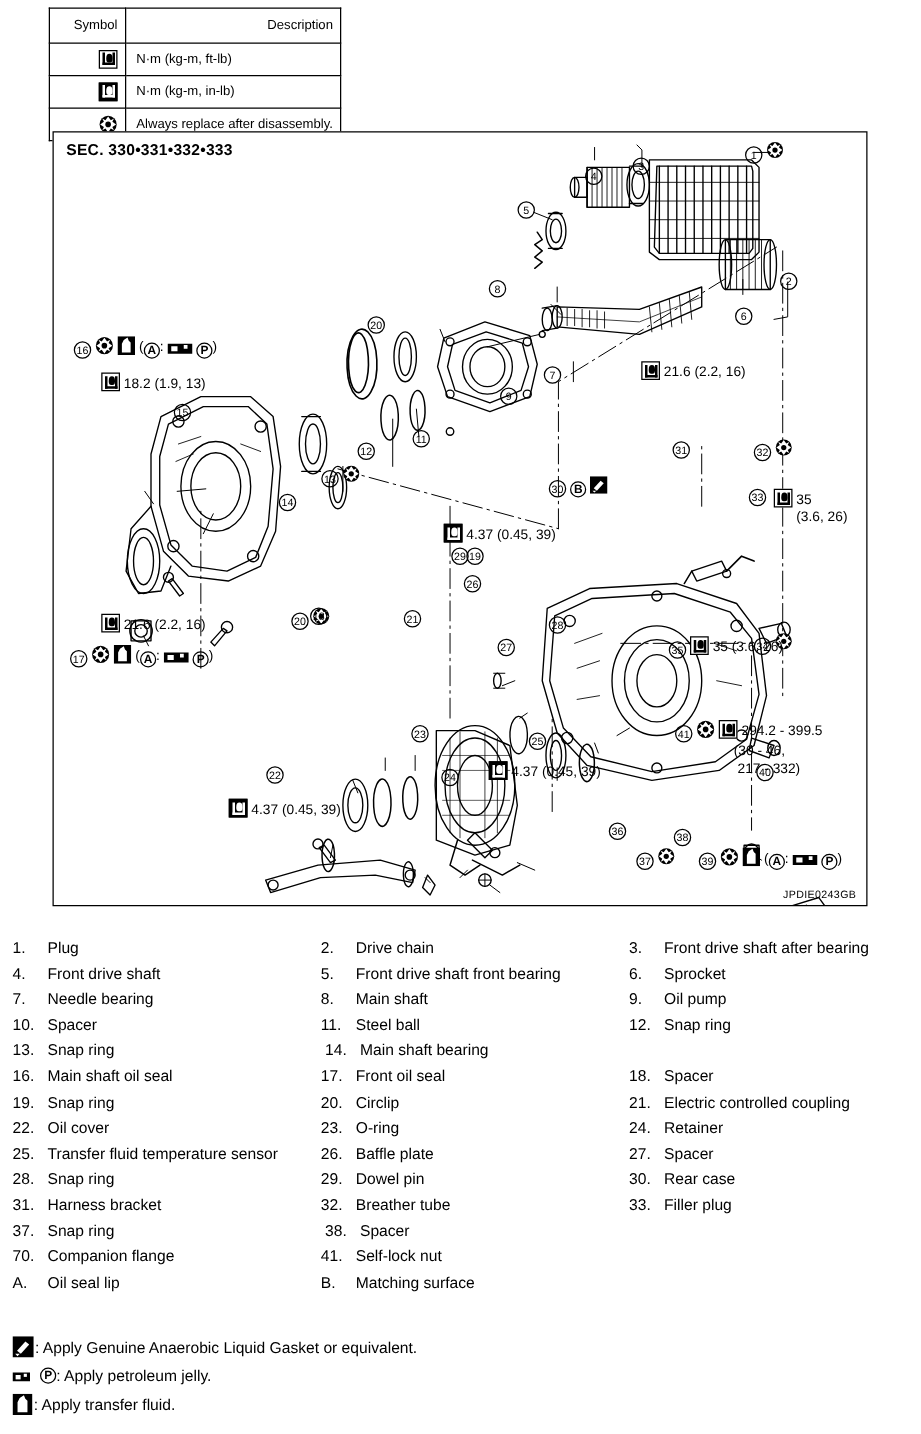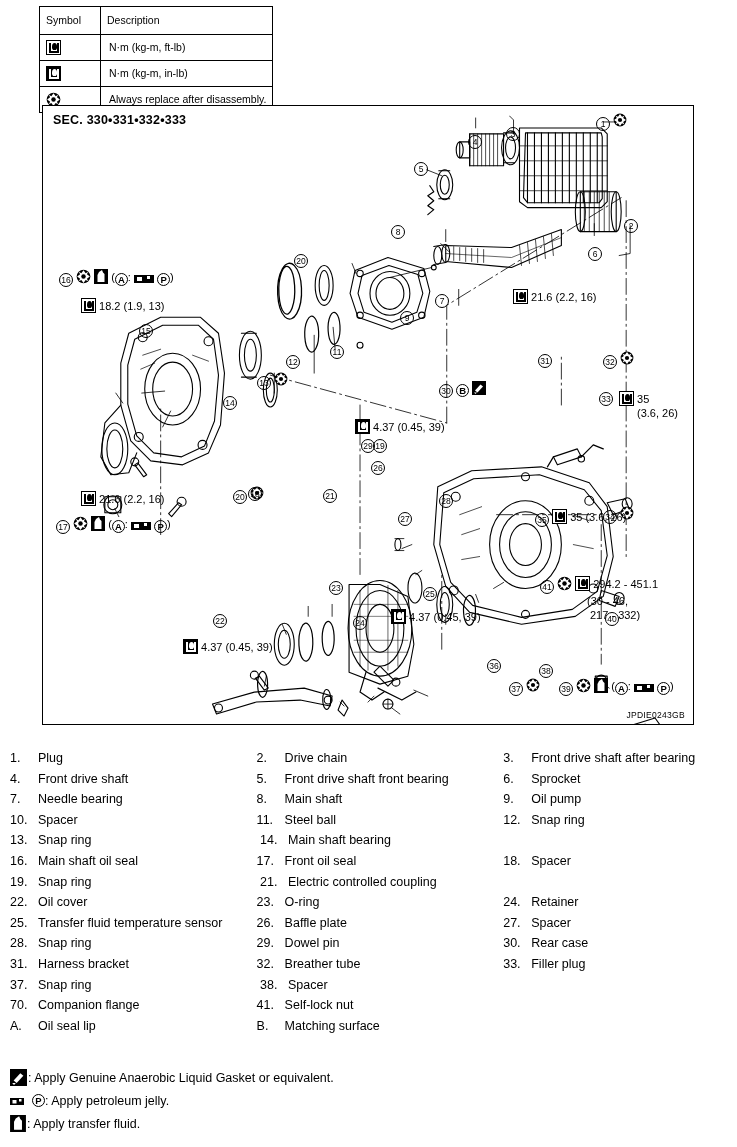--- a/index.html
+++ b/index.html
@@ -20,21 +20,21 @@
   .symbol-table {
     position: absolute;
     left: 39px;
     top: 6px;
     border-collapse: collapse;
     font-size: 10.5px;
   }
   .symbol-table td, .symbol-table th {
     border: 1.5px solid #000;
     padding: 2px 6px;
-    text-align: left;
+    text-align: right;
     font-weight: normal;
     line-height: 1.15;
   }
   .symbol-table th { padding: 3px 6px; }
   .symbol-table .desc { text-align: left; padding-left: 8px; white-space: nowrap;}
   .symbol-table .symcell { width: 48px; height: 21px; }
 
   
   .ico {
     display: inline-block;
@@ -695,21 +695,21 @@
   </div>
 
   <div class="anno" style="left:497px;top:470px">
     <span class="balloon">41</span>
     <span class="ico ico-replace"><svg width="15" height="15" viewBox="0 0 16 16">
           <circle cx="8" cy="8" r="7.3" fill="#000"></circle>
           <path d="M8 1.2 L10.3 4.4 L13 3 L11.6 5.7 L14.8 8 L11.6 10.3 L13 13 L10.3 11.6 L8 14.8 L5.7 11.6 L3 13 L4.4 10.3 L1.2 8 L4.4 5.7 L3 3 L5.7 4.4 Z" fill="#fff"></path>
           <circle cx="8" cy="8" r="2.4" fill="#000"></circle>
         </svg></span>
     <span class="ico ico-torque-ftlb"></span>
-    <span>294.2 - 451.1</span>
+    <span>294.2 - 399.5</span>
     <div style="margin-left:47px">(30 - 46,</div>
     <div style="margin-left:50px">217 - 332)</div>
   </div>
 
   <div class="anno" style="left:516px;top:572px">
     <span class="balloon">39</span>
     <span class="ico ico-replace"><svg width="15" height="15" viewBox="0 0 16 16">
           <circle cx="8" cy="8" r="7.3" fill="#000"></circle>
           <path d="M8 1.2 L10.3 4.4 L13 3 L11.6 5.7 L14.8 8 L11.6 10.3 L13 13 L10.3 11.6 L8 14.8 L5.7 11.6 L3 13 L4.4 10.3 L1.2 8 L4.4 5.7 L3 3 L5.7 4.4 Z" fill="#fff"></path>
           <circle cx="8" cy="8" r="2.4" fill="#000"></circle>
@@ -811,20 +811,24 @@
     <div class="parts-cell pc3">
         <span class="p-num">18.</span>
         <span class="p-label">Spacer</span>
       </div>
   </div>
   <div class="parts-row">
     <div class="parts-cell pc1">
         <span class="p-num">19.</span>
         <span class="p-label">Snap ring</span>
       </div>
+    <div class="parts-cell pc2">
+        <span class="p-num">20.</span>
+        <span class="p-label">Circlip</span>
+      </div>
     <div class="parts-cell pc3">
         <span class="p-num">21.</span>
         <span class="p-label">Electric controlled coupling</span>
       </div>
   </div>
   <div class="parts-row">
     <div class="parts-cell pc1">
         <span class="p-num">22.</span>
         <span class="p-label">Oil cover</span>
       </div>

